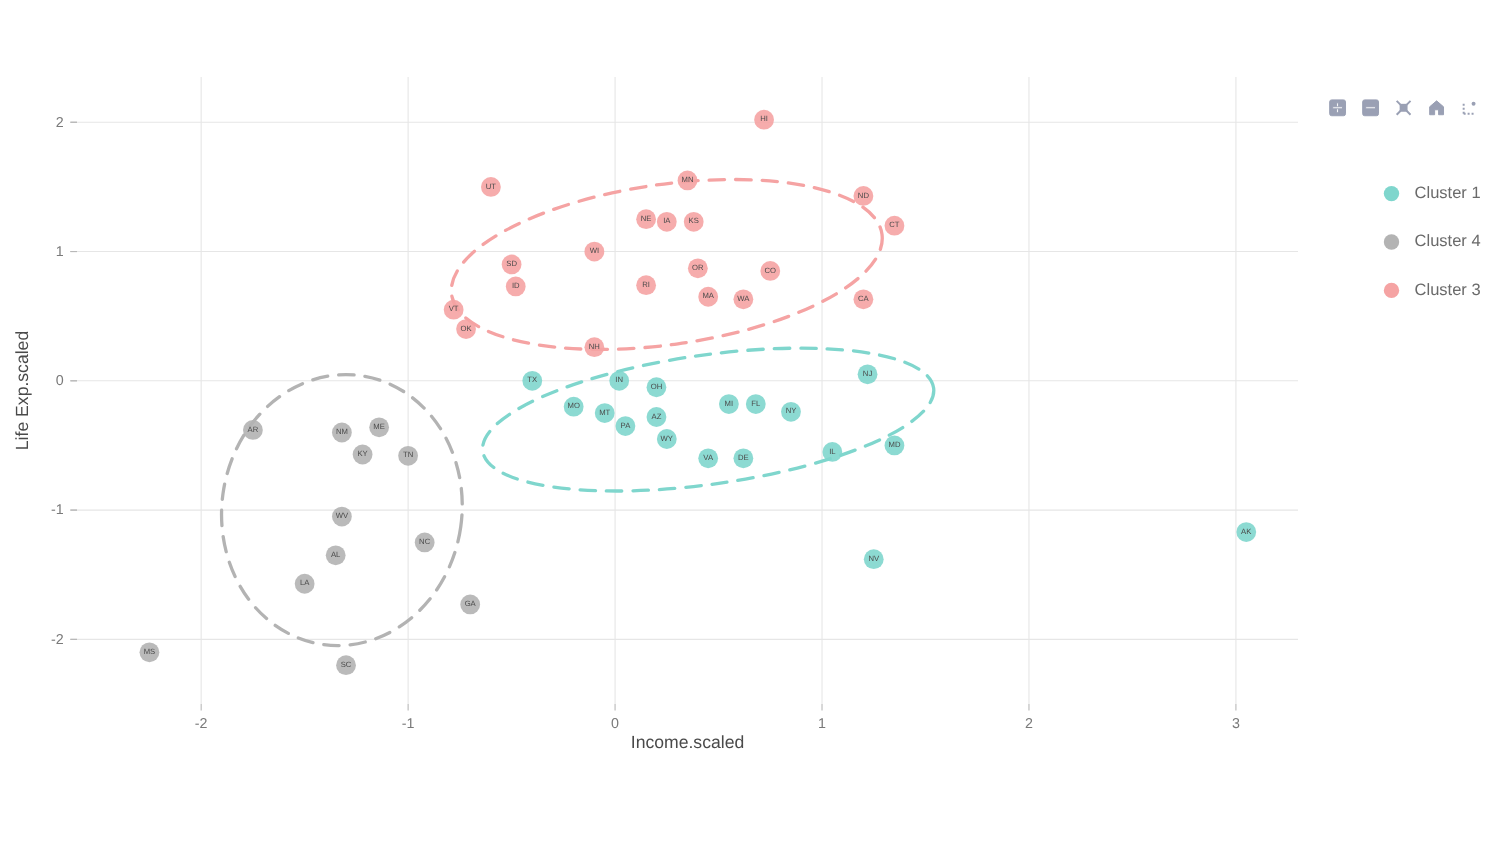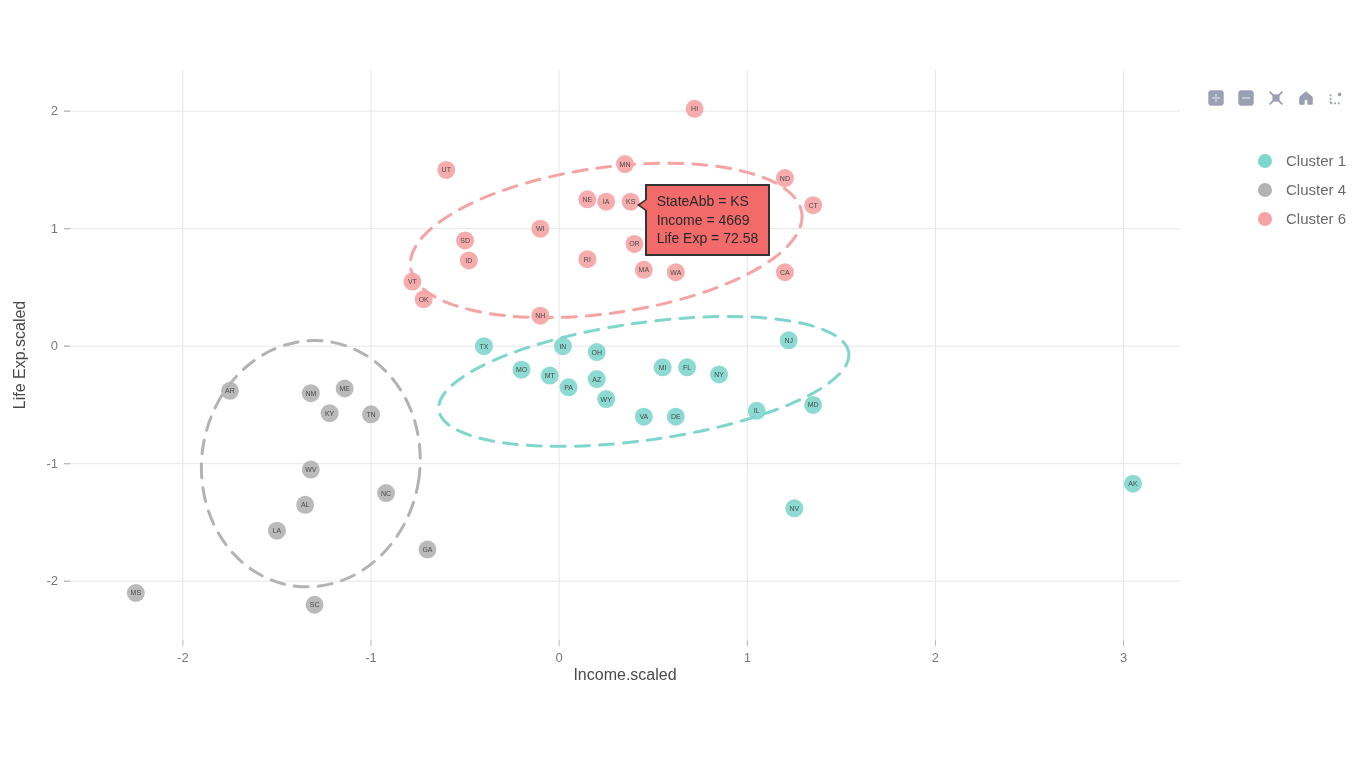--- a/index.html
+++ b/index.html
@@ -8,21 +8,21 @@
   .plot{position:absolute;left:70px;top:70px;width:1110px;height:570px;}
   .plot svg{position:absolute;left:0;top:0;}
   .gridline{stroke:#e6e6e6;stroke-width:1;}
   .axisline{stroke:#b8b8b8;stroke-width:1;}
   .tick text{fill:#7a7a7a;font-size:13px;}
   .axis-title{fill:#4a4a4a;font-size:16px;}
   .pt circle{stroke:none;}
   .pt text{font-size:7px;fill:#4a4a4a;text-anchor:middle;dominant-baseline:central;}
   .ellipse{fill:none;stroke-width:3;stroke-dasharray:14 10;stroke-linecap:round;}
   .legend{position:absolute;right:20px;top:140px;font-size:15px;color:#6a6a6a;}
-  .legend-row{display:flex;align-items:center;gap:14px;margin:12px 0;cursor:pointer;justify-content:center;}
+  .legend-row{display:flex;align-items:center;gap:14px;margin:27px 0;cursor:pointer;justify-content:center;}
   .legend-dot{width:14px;height:14px;border-radius:50%;}
   .toolbar{position:absolute;right:20px;top:88px;display:flex;gap:10px;}
   .tbtn{width:20px;height:20px;display:flex;align-items:center;justify-content:center;
     cursor:pointer;color:#9aa0b4;}
   .tbtn svg{width:18px;height:18px;stroke:#9aa0b4;fill:#9aa0b4;}
   .tooltip{position:absolute;background:#f26a6a;border:2px solid #333;
     padding:6px 10px;font-size:14px;color:#2a2a2a;line-height:1.35;white-space:nowrap;}
   .tooltip::before{content:"";position:absolute;left:-10px;top:12px;
     border-top:7px solid transparent;border-bottom:7px solid transparent;
     border-right:10px solid #333;}
@@ -71,21 +71,21 @@
   <div class="legend-row">
     <span class="legend-dot" style="background:#7fd6cd"></span>
     <span>Cluster 1</span>
   </div>
   <div class="legend-row">
     <span class="legend-dot" style="background:#b3b3b3"></span>
     <span>Cluster 4</span>
   </div>
   <div class="legend-row">
     <span class="legend-dot" style="background:#f5a3a3"></span>
-    <span>Cluster 6</span>
+    <span>Cluster 3</span>
   </div>
 </div>
 
 <div class="plot">
   <svg id="plot-svg" width="1110" height="570" overflow="visible">
         <line x1="112.88135593220339" y1="0" x2="112.88135593220339" y2="570" class="gridline"></line>
         <g class="tick">
           <line x1="112.88135593220339" y1="570" x2="112.88135593220339" y2="576" class="axisline"></line>
           <text x="112.88135593220339" y="592" text-anchor="middle">-2</text>
         </g>
@@ -356,19 +356,14 @@
 </div>
 
 <svg style="position:absolute;left:70px;top:660px;overflow:visible" width="1110" height="30">
   <text class="axis-title" x="555" y="20" text-anchor="middle">Income.scaled</text>
 </svg>
 
 <svg style="position:absolute;left:10px;top:70px;overflow:visible" width="30" height="570">
   <text class="axis-title" x="15" y="285" text-anchor="middle" transform="rotate(-90 15 285)">Life Exp.scaled</text>
 </svg>
 
-<div id="tooltip" class="tooltip" style="left: 644.644px; top: 183.629px;">
-  <div>StateAbb = KS</div>
-  <div>Income = 4669</div>
-  <div>Life Exp = 72.58</div>
+
 </div>
 
-</div>
-
 </body></html>

